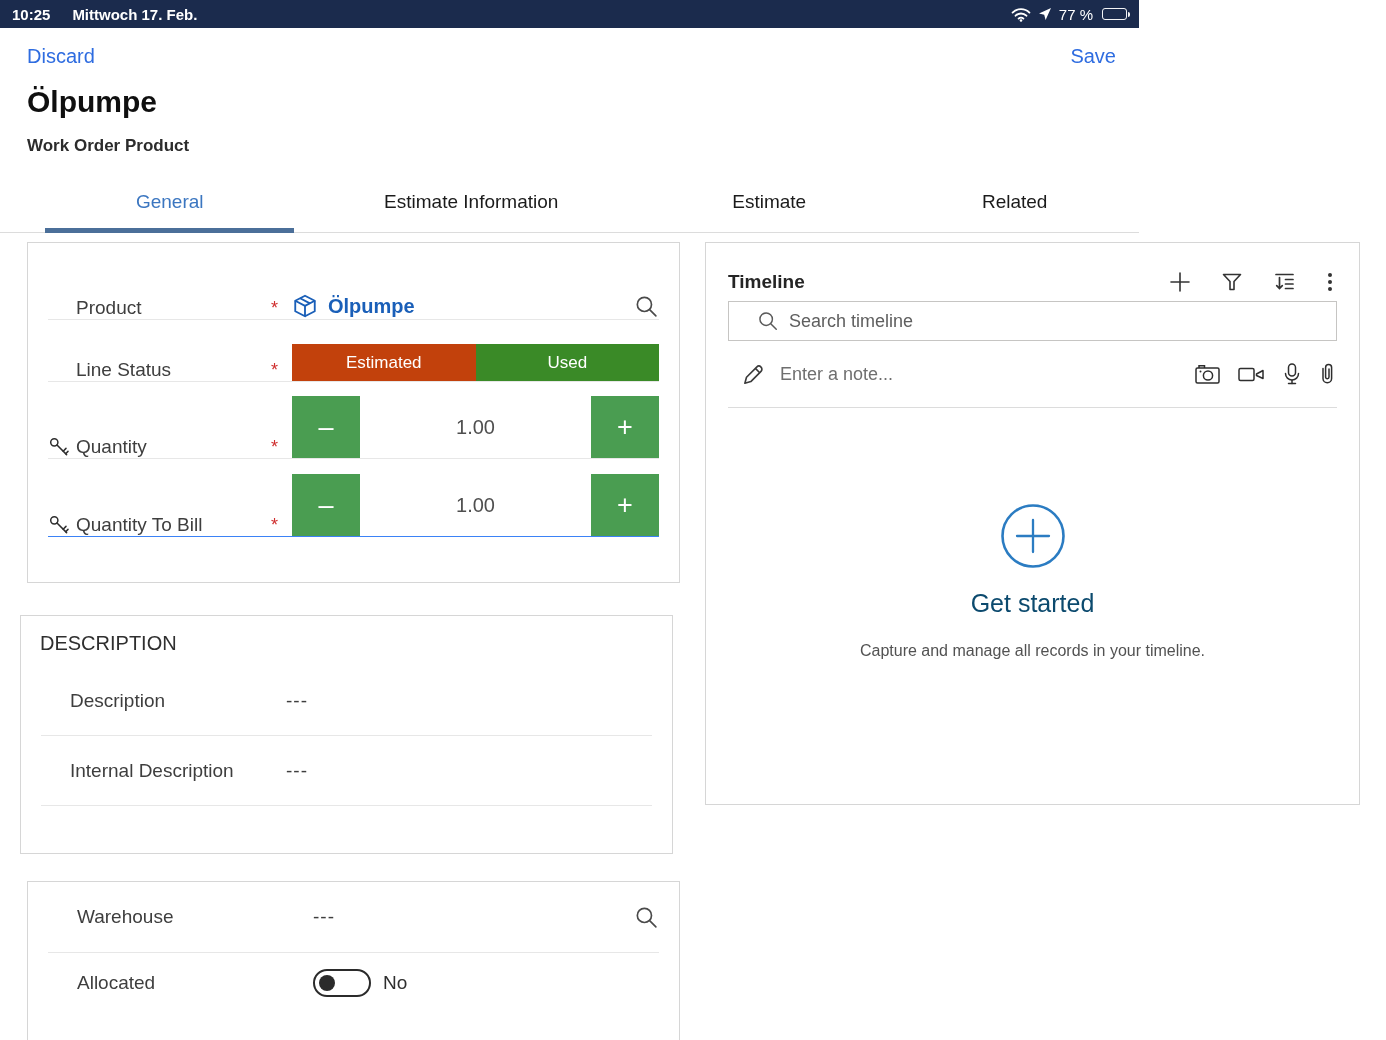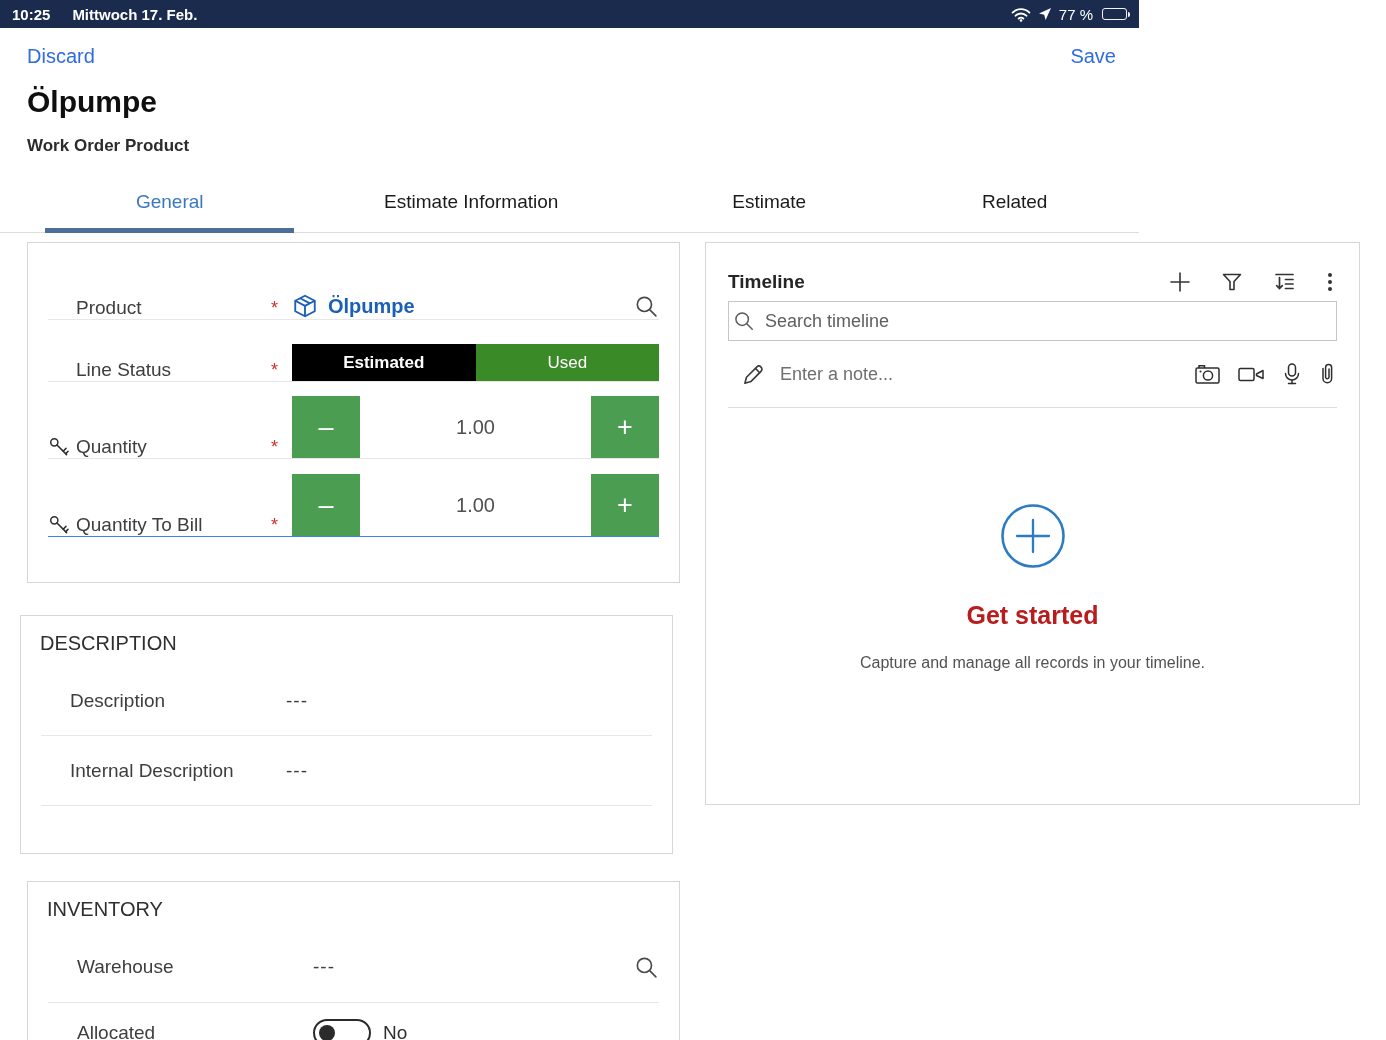--- a/index.html
+++ b/index.html
@@ -52,21 +52,21 @@
   .req { width:21px; font-size:18px; color:#cf2e2e; }
   .fcontrol { flex:1; display:flex; align-items:center; }
 
   .product-ref { display:flex; align-items:center; gap:10px; cursor:pointer; }
   .product-name { font-size:20px; font-weight:700; color:#1a5fb8; }
   .lookup-btn { margin-left:auto; display:flex; align-items:center; cursor:pointer; }
 
   .seg { display:flex; flex:1; height:37px; }
   .seg-btn { flex:1; display:flex; align-items:center; justify-content:center;
              color:#fff; font-size:17px; cursor:pointer; }
-  .seg-estimated { background:#000000;font-weight:bold; }
+  .seg-estimated { background:#c2410c; }
   .seg-used { background:#3a8a27; }
 
   .step-btn { width:68px; height:62px; background:#4a9d51; color:#fff; font-size:27px;
               display:flex; align-items:center; justify-content:center; cursor:pointer; }
   .step-value { flex:1; text-align:center; font-size:20px; color:#4f4f4f; }
 
   .sec-header { padding:16px 20px 0 19px; height:50px; font-size:20px; color:#2f2f2f; }
   .drow { display:flex; align-items:center; margin:0 20px; height:70px;
           padding-left:29px; border-bottom:1px solid #e7e7e7; }
   .dlabel { width:216px; font-size:19px; color:#3e3e3e; }
@@ -82,36 +82,36 @@
   .knob { width:16px; height:16px; background:#2b2b2b; border-radius:50%; }
   .toggle-label { margin-left:12px; font-size:19px; color:#2e2e2e; }
 
   
   .tl-header { display:flex; align-items:center; padding:20px 24px 0 22px; height:58px; }
   .tl-title { font-size:19px; font-weight:700; color:#252525; }
   .tl-actions { margin-left:auto; display:flex; align-items:center; gap:26px; }
   .tl-actions .tbtn { display:flex; align-items:center; cursor:pointer; }
 
   .tl-search { margin:0 22px; height:40px; border:1px solid #c6c5c3; display:flex;
-               align-items:center; padding:0 4px; gap:10px; background:#fff; }
+               align-items:center; padding:0 28px; gap:10px; background:#fff; }
   .tl-search input { border:none; outline:none; flex:1; font-size:18px; color:#444;
                      font-family:"Liberation Sans",sans-serif; background:transparent; }
   .tl-search input::placeholder { color:#5f5f5f; opacity:1; }
 
   .tl-note { margin:0 22px; height:67px; display:flex; align-items:center;
              border-bottom:1px solid #dcdcdc; gap:14px; padding-left:12px; }
   .tl-note input { border:none; outline:none; flex:1; font-size:18px; color:#444;
                    font-family:"Liberation Sans",sans-serif; background:transparent; }
   .tl-note input::placeholder { color:#6f6f6f; opacity:1; }
   .tl-note-actions { display:flex; align-items:center; gap:16px; padding-right:2px; }
   .tl-note-actions .tbtn { display:flex; align-items:center; cursor:pointer; }
 
   .tl-empty { position:absolute; top:260px; left:0; width:100%; text-align:center; }
   .tl-empty-circle { display:inline-block; cursor:pointer; }
-  .tl-empty-title { margin-top:28px; font-size:25px; font-weight:700; color:#b91c1c; }
+  .tl-empty-title { margin-top:16px; font-size:25px; font-weight:400; color:#0c4a6e; }
   .tl-empty-caption { margin-top:24px; font-size:16px; color:#525252; }
 
   svg { display:block; }
 </style>
 </head>
 <body>
 
 <div class="screen">
 
   <div class="status-bar">
@@ -235,21 +235,20 @@
       <span class="dlabel">Description</span>
       <span class="dvalue">---</span>
     </div>
     <div class="drow">
       <span class="dlabel">Internal Description</span>
       <span class="dvalue">---</span>
     </div>
   </div>
 
   <div class="card card-inv">
-    <div class="sec-header">INVENTORY</div>
     <div class="irow-wh">
       <span class="ilabel">Warehouse</span>
       <div class="fcontrol" style="padding-left:49px;">
         <span class="dvalue">---</span>
         <span class="lookup-btn">
           <svg width="25" height="25" viewBox="0 0 24 24" fill="none" stroke="#4a4a4a" stroke-width="1.6" stroke-linecap="round">
             <circle cx="10" cy="10" r="6.8"></circle>
               <path d="M15 15 L21 21"></path>
           </svg>
         </span>

